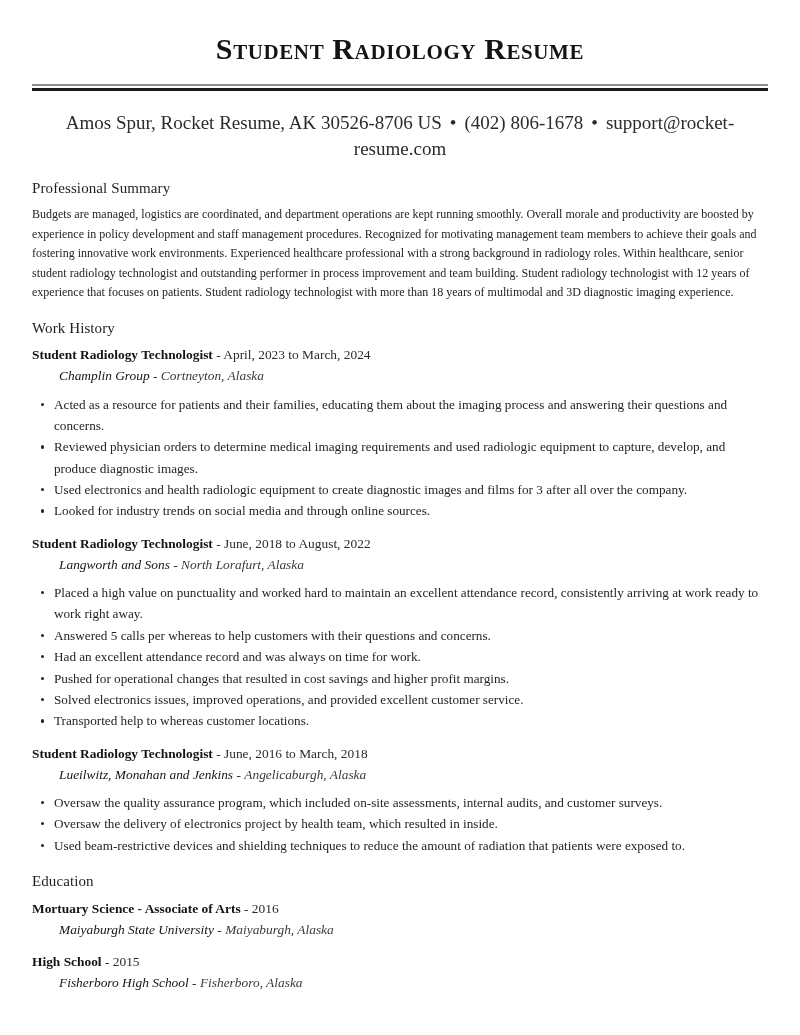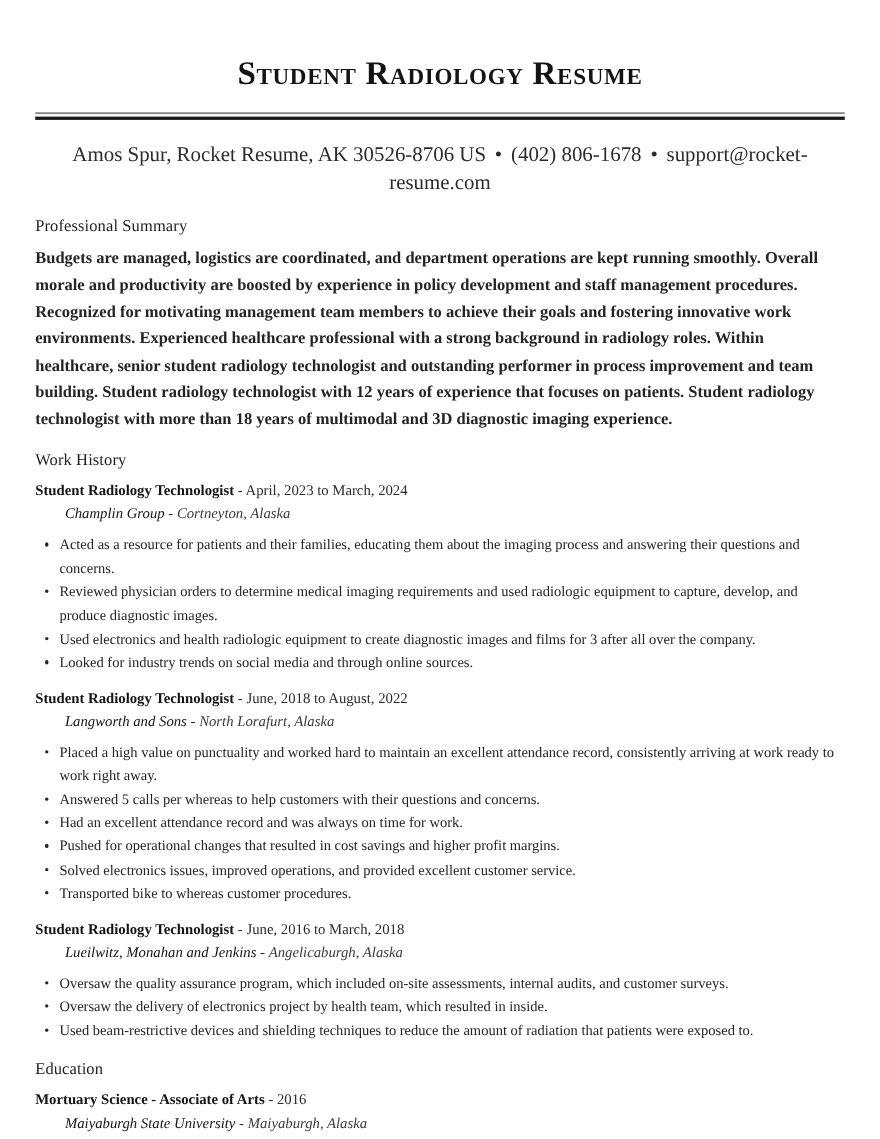--- a/index.html
+++ b/index.html
@@ -12,21 +12,21 @@
     height: 1035px;
     font-family: "Liberation Serif", "DejaVu Serif", serif;
     color: #222222;
     overflow: hidden;
   }
   .page {
     width: 800px;
     height: 1035px;
     position: relative;
     box-sizing: border-box;
-    padding: 18px 32px;
+    padding: 0 32px;
   }
   
   .resume-title {
     text-align: center;
     font-size: 30px;
     font-weight: bold;
     font-variant: small-caps;
     letter-spacing: 0.6px;
     color: #141414;
     margin: 0;
@@ -69,26 +69,25 @@
   }
   .section-heading {
     font-size: 15px;
     font-weight: normal;
     color: #1f1f1f;
     margin: 0 0 8px 0;
     line-height: 1.25;
     letter-spacing: 0.1px;
   }
   .summary-text {
-    font-size: 15px;
+    font-size: 12px;
     line-height: 1.62;
     color: #242424;
     text-align: left;
     margin: 0;
-    font-weight: bold;
   }
   
   .job {
     margin-top: 12px;
   }
   .job:first-of-type {
     margin-top: 6px;
   }
   .entry-line-1 {
     font-size: 13.4px;
@@ -202,21 +201,21 @@
       </div>
       <div class="entry-line-2">
         <span class="entry-org">Langworth and Sons</span><span class="dash"> </span><span class="dash">-</span><span class="dash"> </span><span class="entry-location">North Lorafurt, Alaska</span>
       </div>
       <ul class="bullets">
         <li>Placed a high value on punctuality and worked hard to maintain an excellent attendance record, consistently arriving at work ready to work right away.</li>
         <li>Answered 5 calls per whereas to help customers with their questions and concerns.</li>
         <li>Had an excellent attendance record and was always on time for work.</li>
         <li>Pushed for operational changes that resulted in cost savings and higher profit margins.</li>
         <li>Solved electronics issues, improved operations, and provided excellent customer service.</li>
-        <li>Transported bike to whereas customer procedures.</li>
+        <li>Transported help to whereas customer locations.</li>
       </ul>
     </div>
 
     <div class="job">
       <div class="entry-line-1">
         <span class="entry-title">Student Radiology Technologist</span><span class="dash"> </span><span class="dash">-</span><span class="dash"> </span><span class="entry-dates">June, 2016 to March, 2018</span>
       </div>
       <div class="entry-line-2">
         <span class="entry-org">Lueilwitz, Monahan and Jenkins</span><span class="dash"> </span><span class="dash">-</span><span class="dash"> </span><span class="entry-location">Angelicaburgh, Alaska</span>
       </div>

